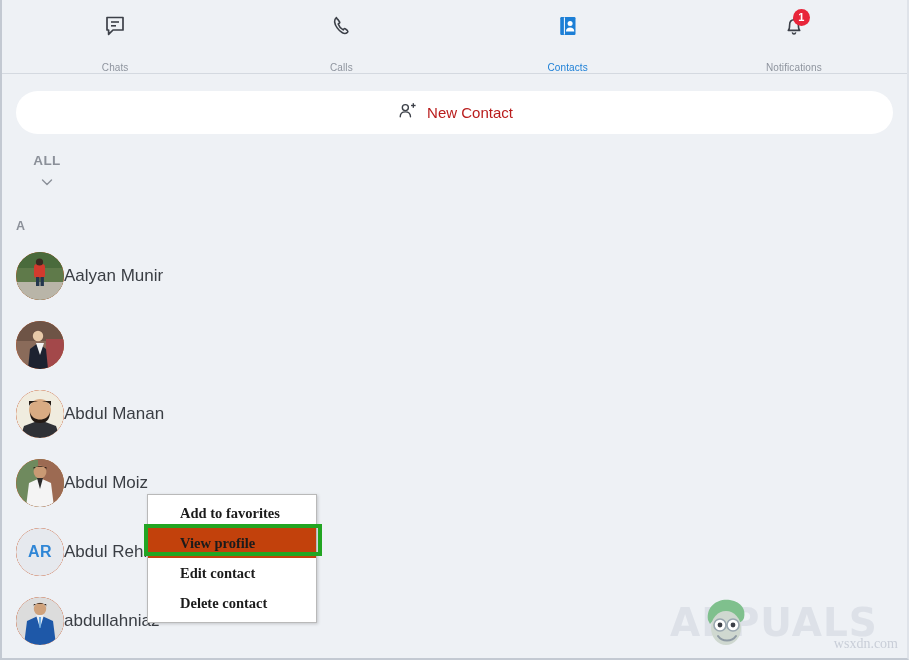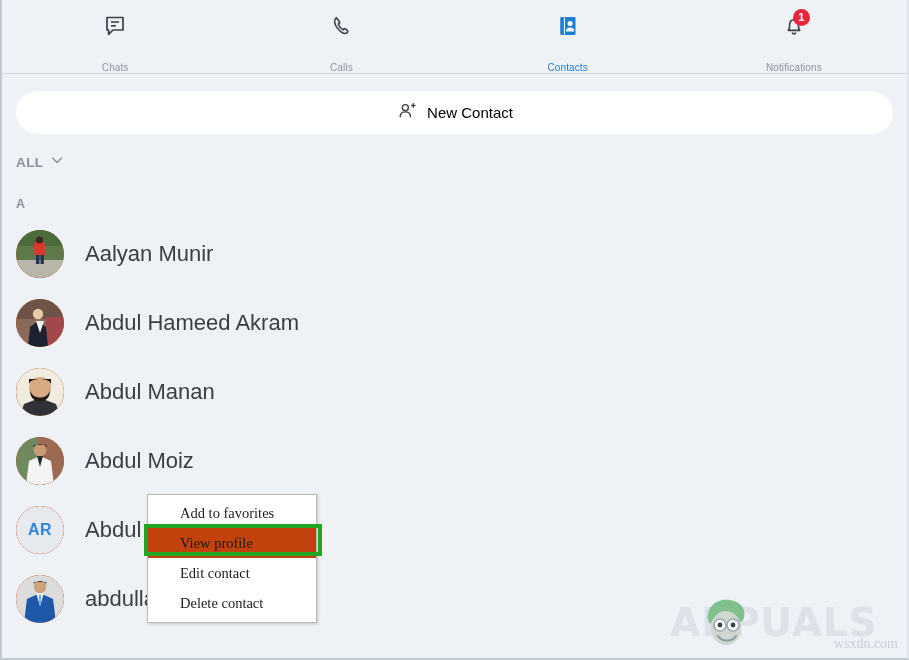--- a/index.html
+++ b/index.html
@@ -91,32 +91,33 @@
     border-radius: 22px;
     display: flex;
     align-items: center;
     justify-content: center;
     gap: 9px;
     cursor: pointer;
     user-select: none;
   }
   .newcontact-label {
     font-size: 15px;
-    color: #000000;
+    color: #b91c1c;
   }
 
   
   .filter-row {
     display: flex;
     align-items: center;
     gap: 7px;
     padding: 19px 0 0 14px;
     cursor: pointer;
     width: 62px;
     user-select: none;
+    flex-direction: column;
   }
   .filter-label {
     font-size: 13.5px;
     font-weight: bold;
     color: #8b9099;
     letter-spacing: 0.4px;
   }
 
   
   .section-head {
@@ -153,22 +154,21 @@
     background: #e6e9ee;
     color: #2f86d6;
     font-size: 16px;
     font-weight: bold;
     display: flex;
     align-items: center;
     justify-content: center;
     letter-spacing: 0.5px;
   }
   .contact-name {
-    margin-left: 21px;
-    font-size: 22px;
+    font-size: 17px;
     color: #3a3e44;
   }
 
   
   .ctx-menu {
     position: absolute;
     left: 145px;
     top: 494px;
     width: 170px;
     background: #ffffff;
@@ -181,20 +181,21 @@
   .ctx-item {
     height: 30px;
     line-height: 30px;
     padding-left: 32px;
     font-size: 14.5px;
     color: #1b1b1b;
     font-family: "Liberation Serif", serif;
     white-space: nowrap;
     cursor: pointer;
     user-select: none;
+    font-weight: bold;
   }
   .ctx-item.selected {
     background: #c2410c;
   }
   .ctx-highlight {
     position: absolute;
     left: 142px;
     top: 524px;
     width: 178px;
     height: 32px;
@@ -351,21 +352,20 @@
           <g clip-path="url(#c2)">
             <rect width="48" height="48" fill="#8a6b5a"></rect>
             <rect x="0" y="0" width="48" height="20" fill="#6e5446"></rect>
             <rect x="30" y="18" width="18" height="30" fill="#a3484a"></rect>
             <circle cx="22" cy="15" r="5.2" fill="#e8c9a8"></circle>
             <path d="M12 48 L14 28 L22 22 L30 28 L32 48 Z" fill="#1d2230"></path>
             <path d="M20 22 L24 34 L28 22 Z" fill="#f2f2f2"></path>
           </g>
         </svg>
       </div>
-      <div class="contact-name">Abdul Hameed Akram</div>
     </div>
 
     <div class="contact-row">
       <div class="avatar">
         <svg width="48" height="48" viewBox="0 0 48 48">
           <defs>
               <clipPath id="c3">
                 <circle cx="24" cy="24" r="24"></circle>
               </clipPath>
             </defs>

